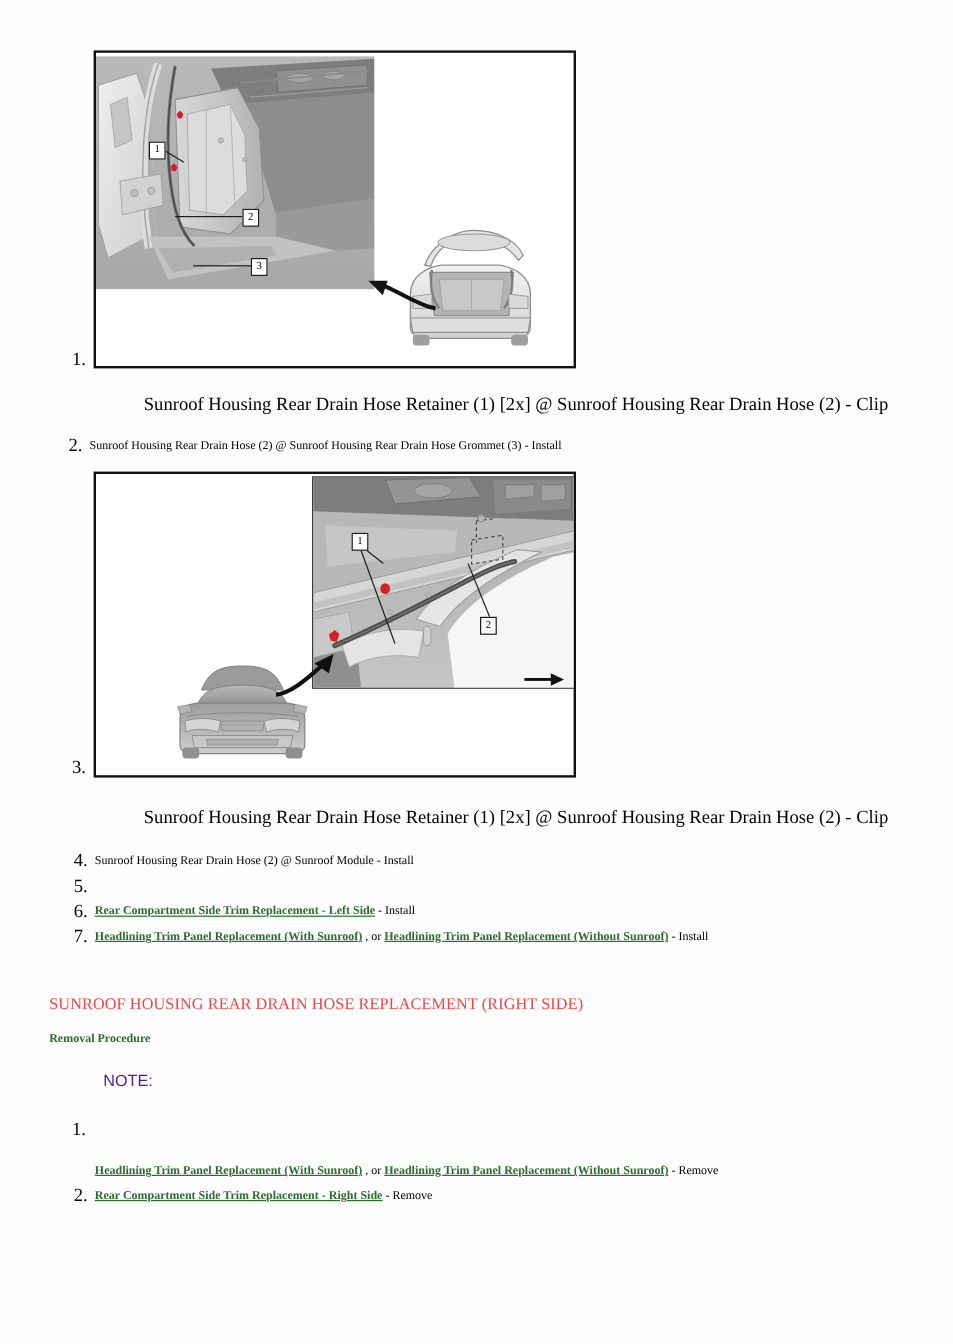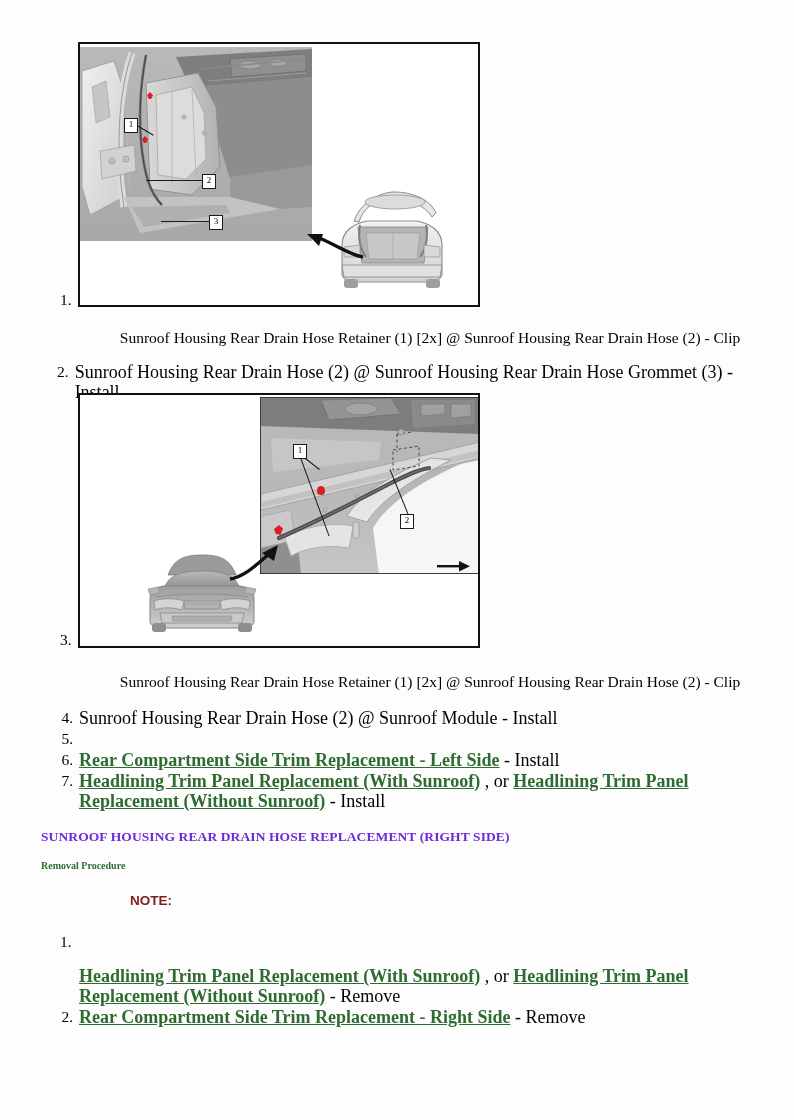--- a/index.html
+++ b/index.html
@@ -28,21 +28,21 @@
     align-items: flex-start;
   }
   .step-num {
     font-size: 15.5px;
     line-height: 20px;
     text-align: right;
     flex: 0 0 auto;
     white-space: nowrap;
   }
   .step-text {
-    font-size: 18px;
+    font-size: 10px;
     line-height: 20px;
     margin-left: 6px;
   }
   .plain-line {
     position: absolute;
     font-size: 15.5px;
     line-height: 20px;
     text-align: center;
   }
   .lnk {
@@ -95,40 +95,39 @@
   }
   .redmark {
     position: absolute;
     background: #d81f26;
     z-index: 5;
   }
 
   
   .sec-head {
     position: absolute;
-    color: #6d28d9;
-    font-weight: bold;
+    color: #ef4444;
+    font-weight: normal;
     font-size: 13.5px;
     letter-spacing: .1px;
   }
   .sub-head {
     position: absolute;
     color: #2e6b30;
     font-weight: bold;
     font-size: 10px;
   }
 
   
   .note-label {
     position: absolute;
-    color: #7f1d1d;
+    color: #4c1d95;
     font-family: "Liberation Sans", sans-serif;
-    font-weight: bold;
+    font-weight: normal;
     font-size: 13.5px;
-    margin-left: 44px;
   }
   .note-body {
     position: absolute;
     font-family: "Liberation Sans", sans-serif;
     font-weight: bold;
     font-size: 13.2px;
     line-height: 19.5px;
     color: #000;
   }
 </style>

